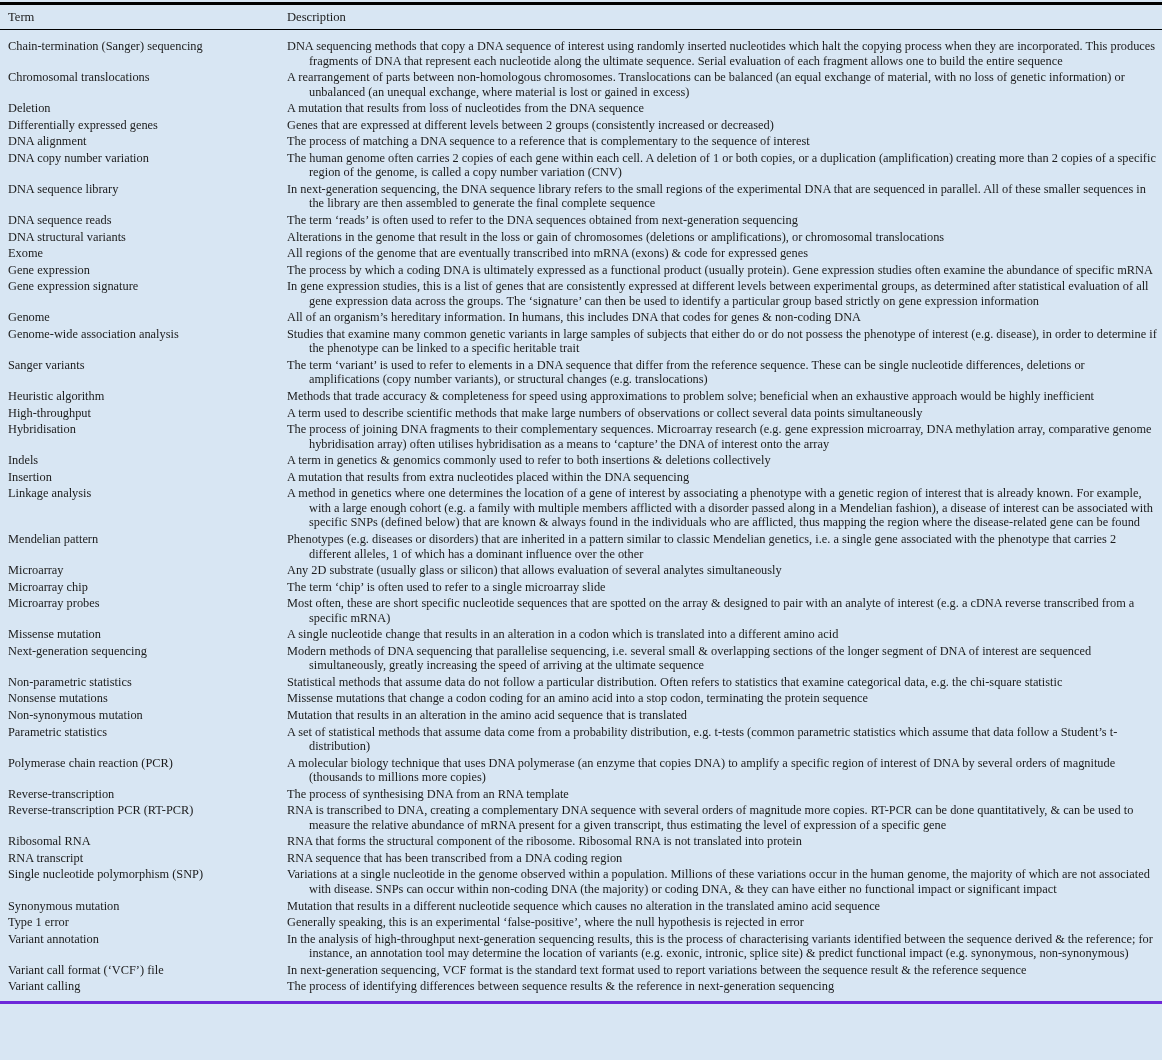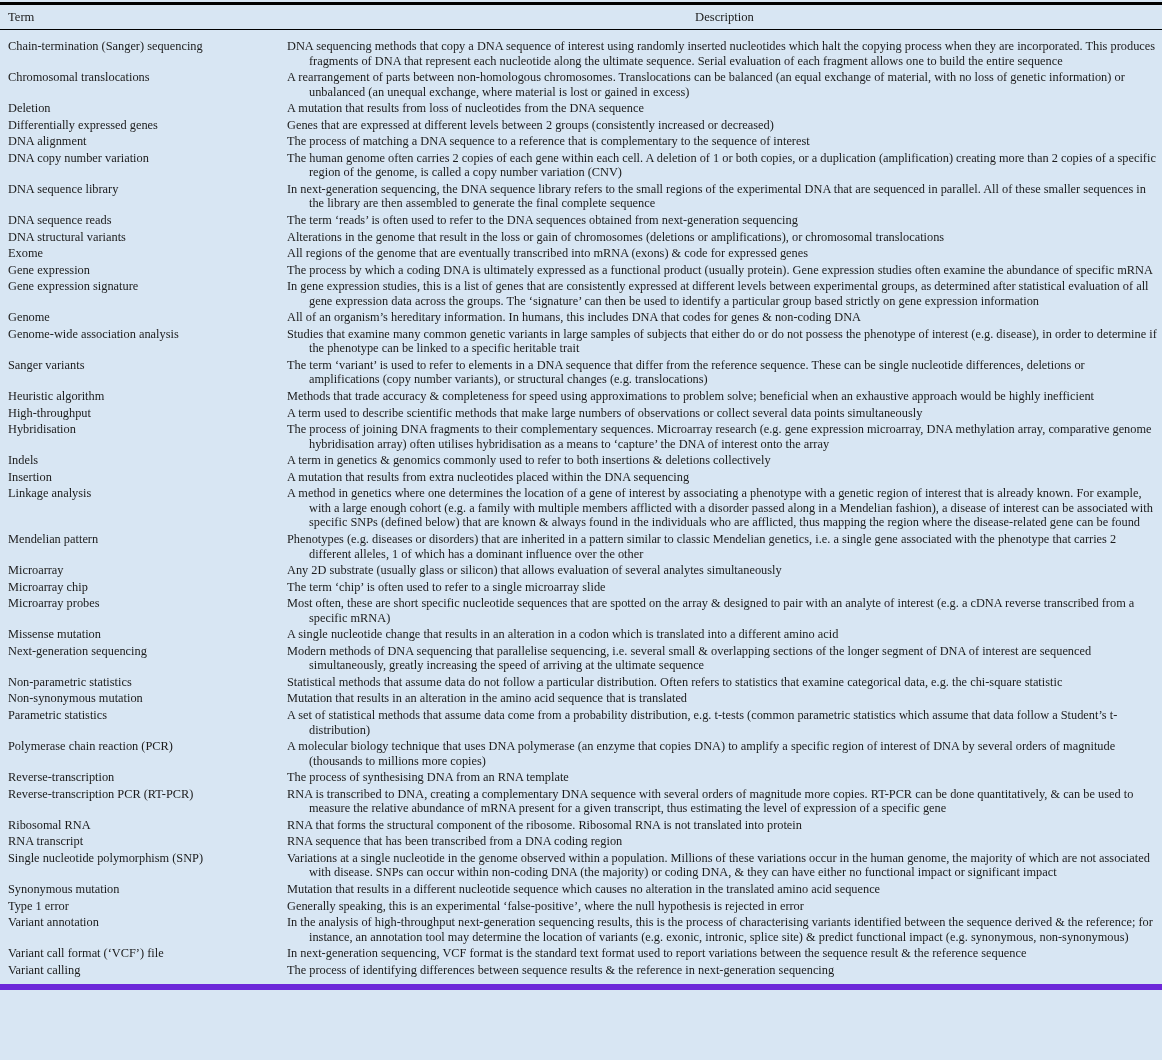--- a/index.html
+++ b/index.html
@@ -15,33 +15,33 @@
     width: 1162px;
     height: 1060px;
     box-sizing: border-box;
     padding-top: 2px;
   }
   table.glossary {
     width: 100%;
     border-collapse: collapse;
     table-layout: fixed;
     border-top: 3px solid #000;
-    border-bottom: 6px solid #6d28d9;
+    border-bottom: 3px solid #6d28d9;
   }
   col.c-term { width: 287px; }
   thead tr { border-bottom: 1.5px solid #000; }
   thead th {
     font-weight: normal;
     text-align: left;
     font-size: 12.6px;
     line-height: 15px;
     padding: 5px 0 4px 0;
   }
   th.term { padding-left: 8px; }
-  th.desc { padding-left: 0; text-align: center; }
+  th.desc { padding-left: 0; }
   td {
     vertical-align: top;
     font-size: 12.35px;
     line-height: 14.55px;
   }
   td.term {
     padding-left: 8px;
     padding-right: 12px;
     overflow: hidden;
     white-space: nowrap;
@@ -203,20 +203,24 @@
   <tr>
     <td class="term">Next-generation sequencing</td>
     <td class="desc">Modern methods of DNA sequencing that parallelise sequencing, i.e. several small &amp; overlapping sections of the longer segment of DNA of interest are sequenced simultaneously, greatly increasing the speed of arriving at the ultimate sequence</td>
   </tr>
 
   <tr>
     <td class="term">Non-parametric statistics</td>
     <td class="desc">Statistical methods that assume data do not follow a particular distribution. Often refers to statistics that examine categorical data, e.g. the chi-square statistic</td>
   </tr>
 
+  <tr>
+    <td class="term">Nonsense mutations</td>
+    <td class="desc">Missense mutations that change a codon coding for an amino acid into a stop codon, terminating the protein sequence</td>
+  </tr>
 
   <tr>
     <td class="term">Non-synonymous mutation</td>
     <td class="desc">Mutation that results in an alteration in the amino acid sequence that is translated</td>
   </tr>
 
   <tr>
     <td class="term">Parametric statistics</td>
     <td class="desc">A set of statistical methods that assume data come from a probability distribution, e.g. t-tests (common parametric statistics which assume that data follow a Student’s t-distribution)</td>
   </tr>

